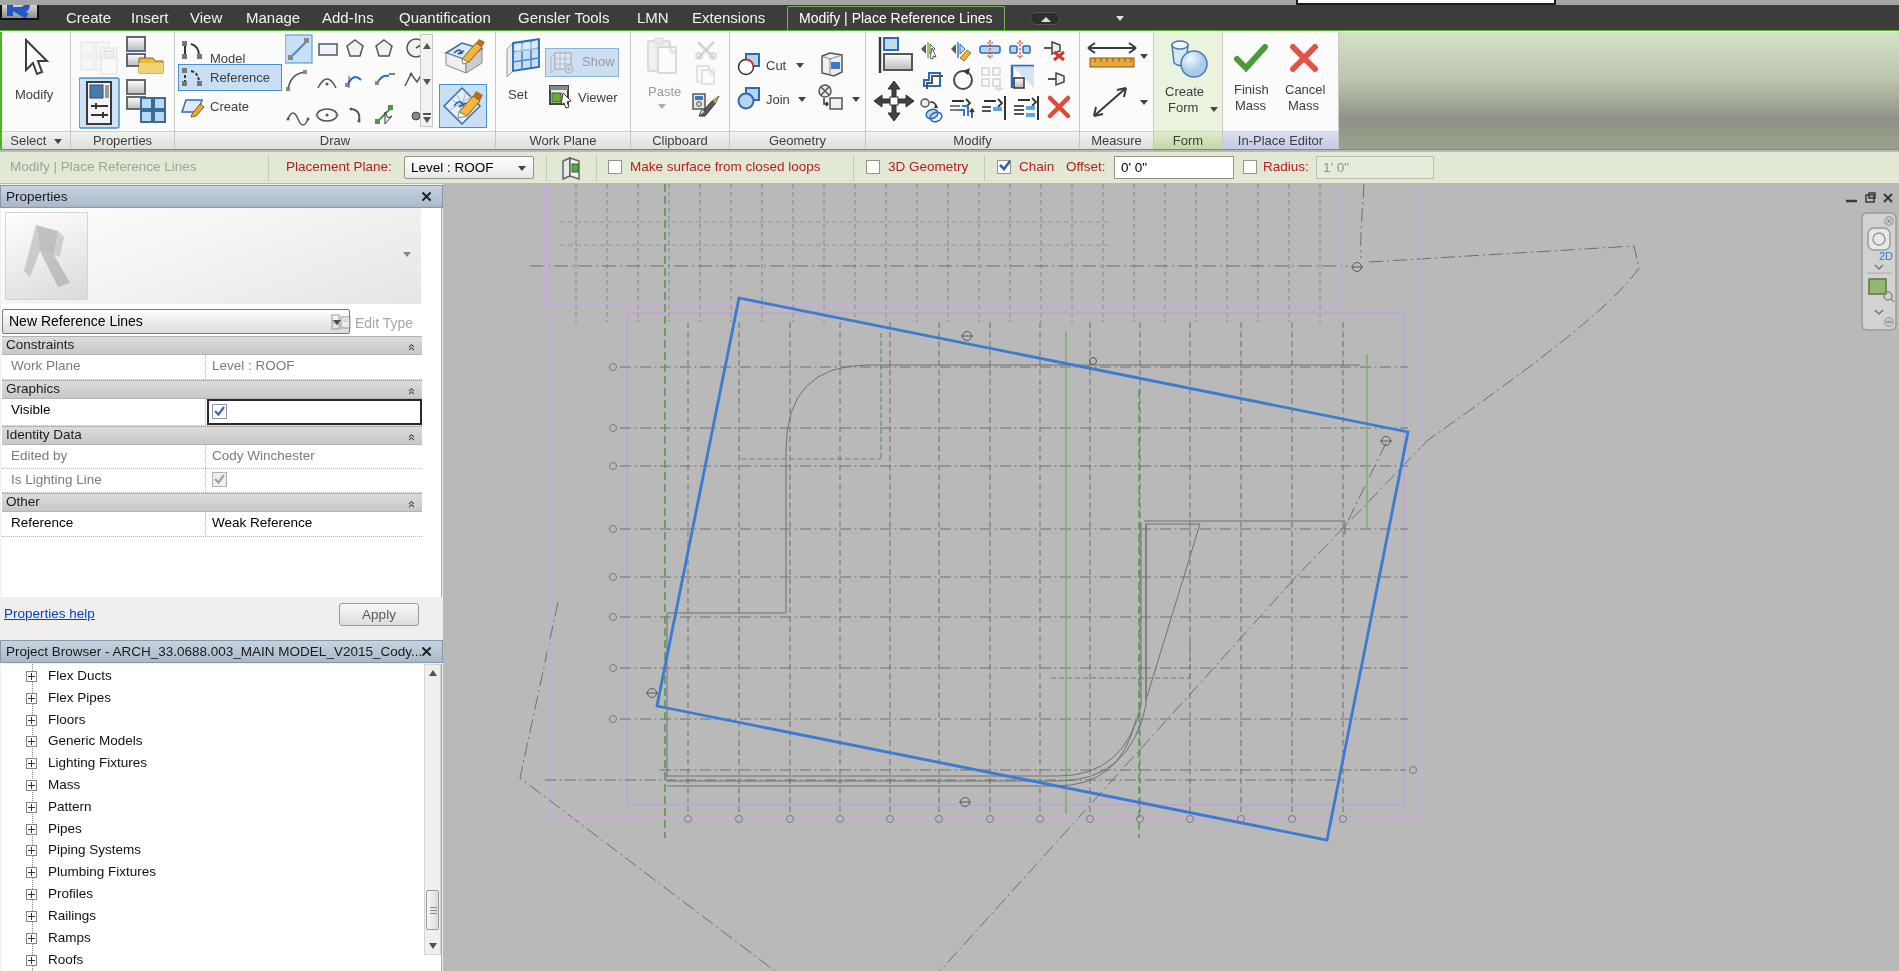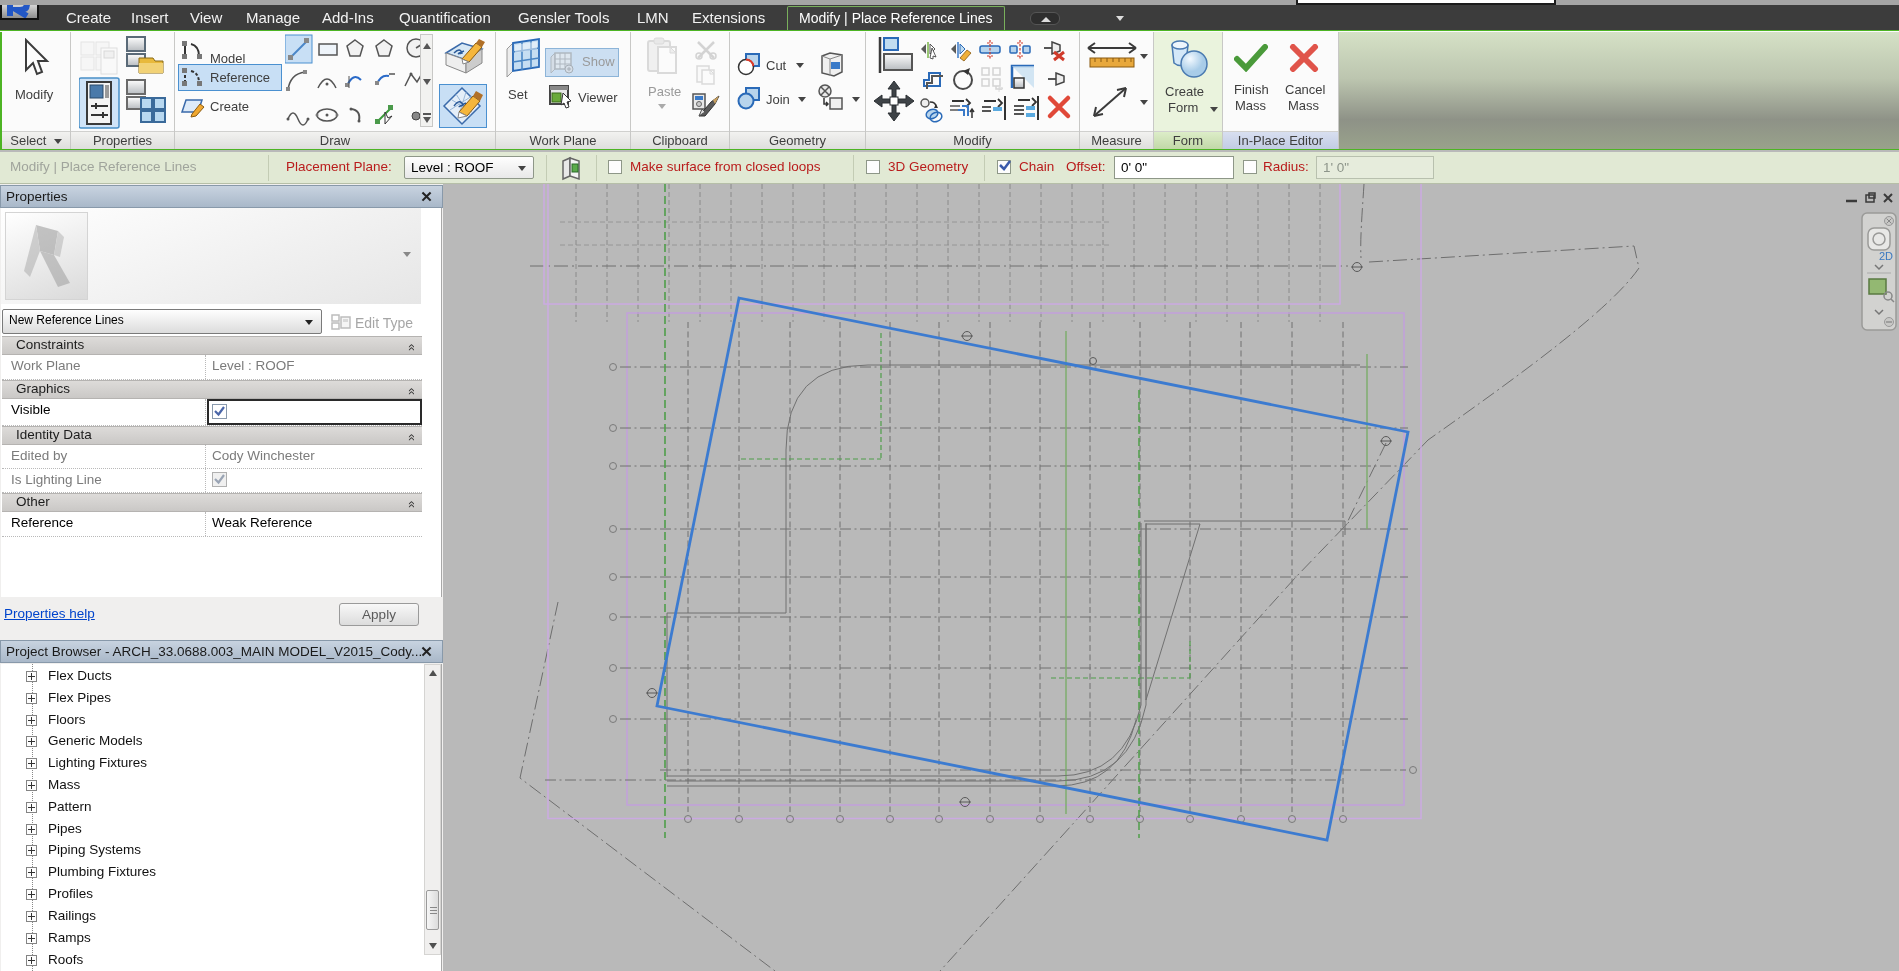--- a/index.html
+++ b/index.html
@@ -34,21 +34,21 @@
 #optbar .lbl { position:absolute; top:7px; font-size:13.5px; color:#b91c1c; }
 .cbox { position:absolute; top:8px; width:14px; height:14px; background:#fdfdfd; border:1px solid #8e9788; }
 
 
 #leftcol { position:absolute; left:0; top:184px; width:443px; height:787px; background:#f0efee; }
 .ptitle { position:absolute; left:0; width:443px; height:23px; background:linear-gradient(#c8d3e0,#a9b8c9); border:1px solid #8899aa; font-size:13.5px; color:#1a1a1a; line-height:21px; padding-left:5px; }
 .closex { position:absolute; top:3px; width:15px; height:15px; color:#222; font-size:15px; font-weight:bold; line-height:15px; text-align:center; }
 
 
 .prow { position:absolute; left:1px; width:420px; font-size:13.5px; }
-.phead { background:linear-gradient(#dddbd9,#cac8c6); border-top:1px solid #b5b3b1; border-bottom:1px solid #b5b3b1; color:#1c1c1c; padding-left:14px; }
+.phead { background:linear-gradient(#dddbd9,#cac8c6); border-top:1px solid #b5b3b1; border-bottom:1px solid #b5b3b1; color:#1c1c1c; padding-left:4px; }
 .phead .chev { position:absolute; right:8px; top:3px; font-size:13px; color:#333; transform:rotate(-90deg); }
 .pdata { background:#fff; border-bottom:1px dotted #b9b9b9; }
 .pdata .c1 { position:absolute; left:0; top:0; width:204px; height:100%; padding:3px 0 0 9px; border-right:1px dotted #b9b9b9; }
 .pdata .c2 { position:absolute; left:205px; top:0; width:215px; height:100%; padding:3px 0 0 5px; }
 .ro { color:#7b7b7b; }
 
 
 .trow { position:absolute; left:0; height:22px; font-size:13.5px; color:#111; white-space:nowrap; }
 .pbox { position:absolute; left:25px; top:5px; width:11px; height:11px; background:#fdfdfd; border:1px solid #848484; }
 .pbox:before { content:""; position:absolute; left:1px; top:4px; width:7px; height:1px; background:#333; }
@@ -536,21 +536,21 @@
           <g fill="#9a9a9a" opacity="0.5">
             <path d="M18 4 L40 10 L36 34 L22 30 Z" fill="#8f8f8f"></path>
             <path d="M18 4 L22 30 L12 56 L6 50 Z" fill="#a8a8a8"></path>
             <path d="M22 30 L36 34 L52 62 L40 66 Z" fill="#989898"></path>
             <path d="M40 10 L46 16 L42 36 L36 34 Z" fill="#b0b0b0"></path>
           </g>
         </svg>
       </div>
       <div class="dca" style="position:absolute;left:402px;top:44px;border-top-color:#888;"></div>
 
-      <div style="position:absolute;left:1px;top:101px;width:320px;height:25px;background:linear-gradient(#fefefe,#dcdcdc);border:1px solid #7a7a7a;border-radius:2px;font-size:12px;padding:3px 0 0 6px;color:#000;">New Reference Lines
+      <div style="position:absolute;left:1px;top:101px;width:348px;height:25px;background:linear-gradient(#fefefe,#dcdcdc);border:1px solid #7a7a7a;border-radius:2px;font-size:14px;padding:3px 0 0 6px;color:#000;">New Reference Lines
         <div class="dca" style="position:absolute;right:8px;top:10px;border-top-color:#222;"></div>
       </div>
       <svg width="20" height="18" style="position:absolute;left:330px;top:105px;" viewBox="0 0 20 18" opacity="0.55">
         <rect x="1" y="2" width="7" height="6" fill="none" stroke="#888" stroke-width="1.5"></rect>
         <rect x="1" y="10" width="7" height="6" fill="none" stroke="#888" stroke-width="1.5"></rect>
         <rect x="10" y="4" width="9" height="11" fill="#eee" stroke="#888" stroke-width="1.5"></rect>
         <rect x="12" y="6" width="5" height="3" fill="#bbb"></rect>
       </svg>
       <div style="position:absolute;left:354px;top:107px;font-size:14px;color:#a6a6a6;">Edit Type</div>
 

